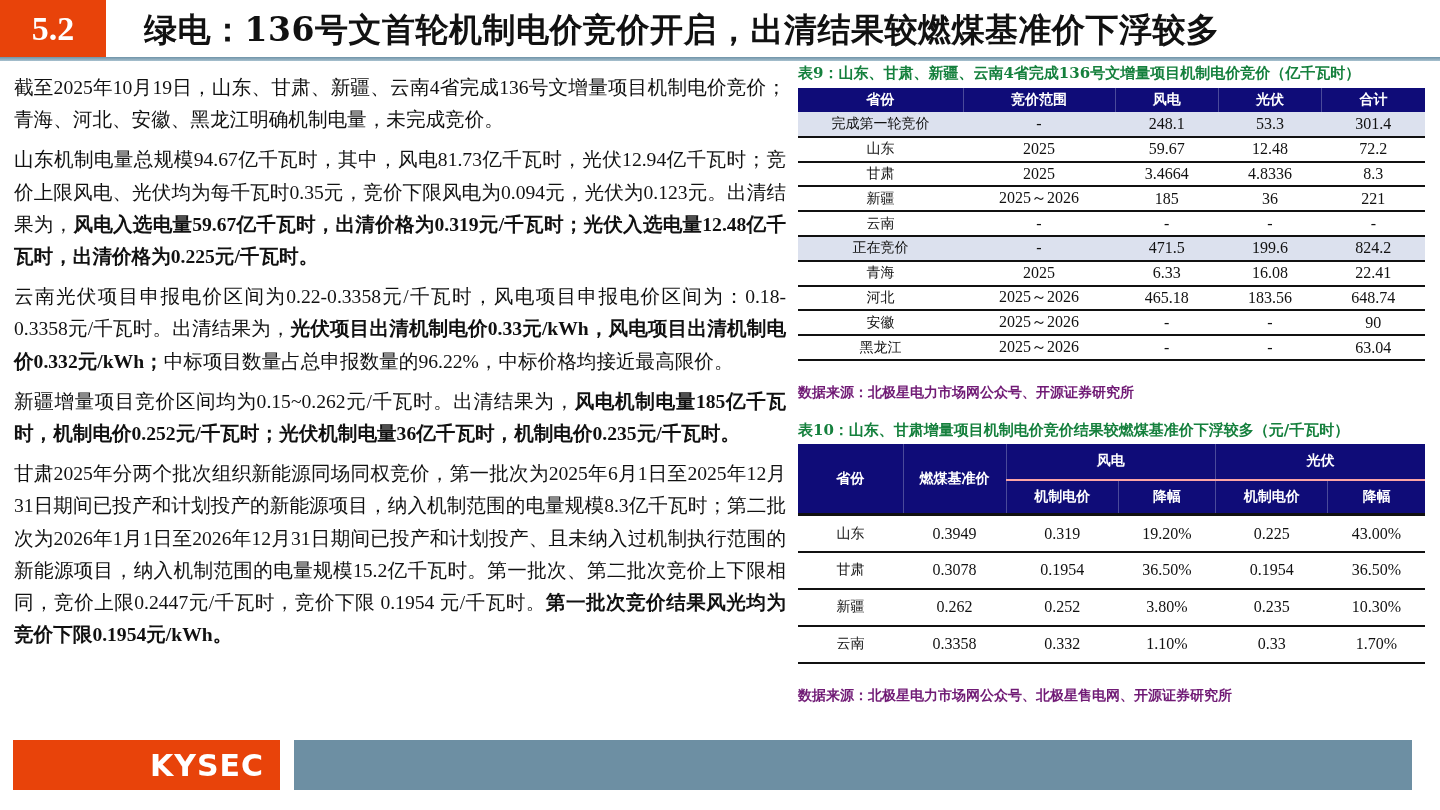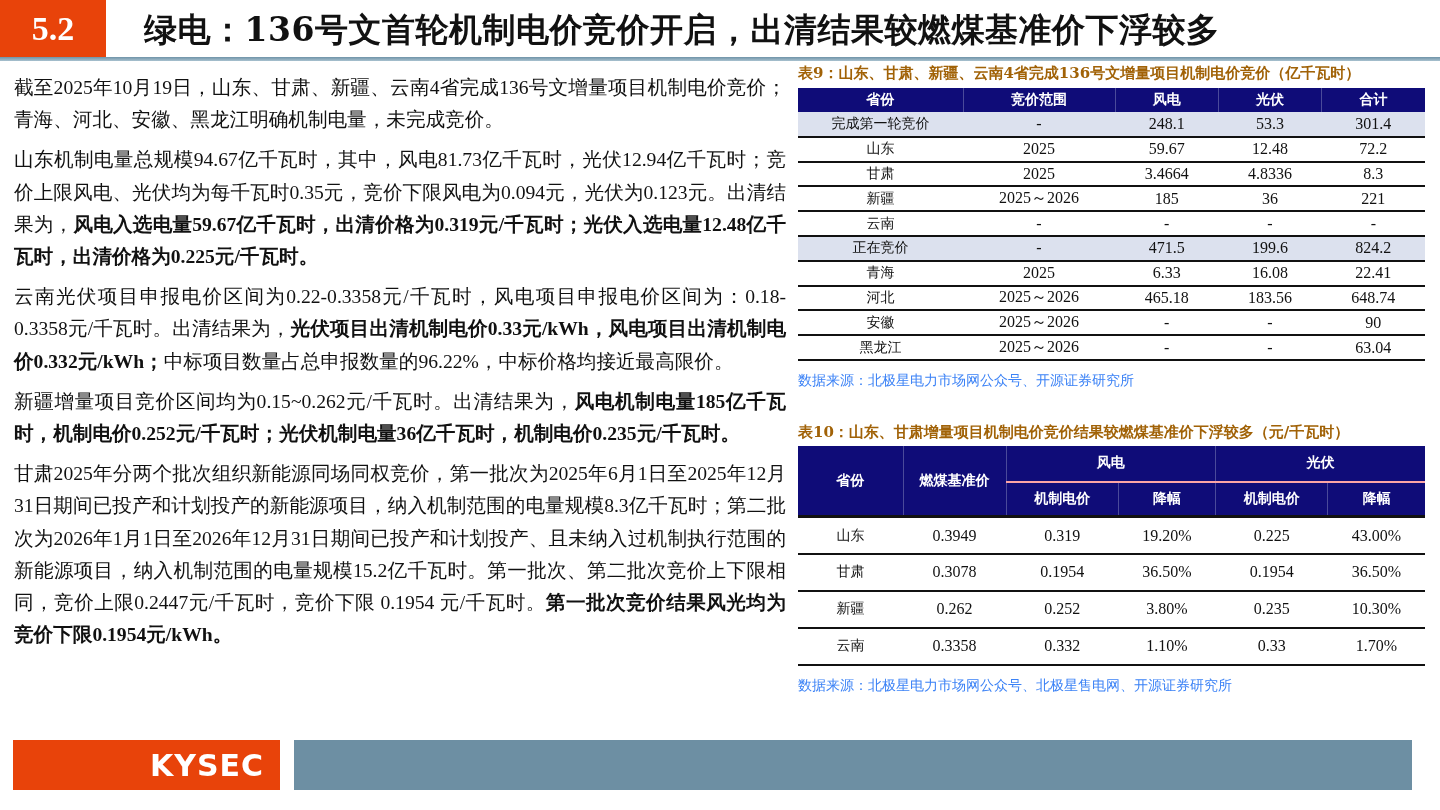--- a/index.html
+++ b/index.html
@@ -17,32 +17,32 @@
     background: linear-gradient(to bottom, #6f93a8, #a9c1cf); }
 
   
   .left-col { position: absolute; left: 14px; top: 72px; width: 772px; }
   .para { font-family: "Liberation Serif", "DejaVu Serif", serif; font-size: 19.6px; line-height: 32.2px;
     text-align: justify; margin-bottom: 8px; color: #111; }
   .para b { font-weight: bold; }
 
   
   .right-col { position: absolute; left: 798px; top: 62px; width: 627px; }
-  .tbl-caption { font-family: "DejaVu Serif", serif; font-weight: bold; font-size: 15px; line-height: 23px; color: #a16207; }
+  .tbl-caption { font-family: "DejaVu Serif", serif; font-weight: bold; font-size: 15px; line-height: 23px; color: #15803d; }
   table { border-collapse: collapse; width: 100%; font-family: "Liberation Serif", serif; }
   .t9 { margin-top: 3px; }
   .t9 th { background: #0f0c78; color: #fff; font-family: "DejaVu Serif", serif; font-weight: bold; font-size: 14px;
     height: 24px; border-right: 1px solid #4a4a9a; }
   .t9 th:last-child { border-right: none; }
   .t9 td { font-size: 16px; height: 24.8px; text-align: center; border-bottom: 2px solid #111; color: #111; }
   .t9 td.prov { font-family: "DejaVu Serif", serif; font-size: 14px; }
   .t9 tr.sub td { background: #dce1ee; }
-  .src { font-family: "DejaVu Serif", serif; font-weight: normal; font-size: 14px; line-height: 22px; margin-top: 8px; color: #3b82f6; }
-
-  .cap10 { margin-top: 30px; }
+  .src { font-family: "DejaVu Serif", serif; font-weight: bold; font-size: 14px; line-height: 22px; margin-top: 20px; color: #701a75; }
+
+  .cap10 { margin-top: 16px; }
   .t10 { margin-top: 2px; }
   .t10 th { background: #0f0c78; color: #fff; font-family: "DejaVu Serif", serif; font-weight: bold; font-size: 14px;
     border-right: 1px solid #4a4a9a; text-align: center; }
   .t10 th:last-child { border-right: none; }
   .t10 tr.h1 th { height: 36px; }
   .t10 tr.h2 th { height: 35px; border-top: 2px solid #fca5a5; }
   .t10 th.group { border-bottom: none; }
   .t10 td { font-size: 16px; height: 37px; text-align: center; border-bottom: 2px solid #111; color: #111; }
   .t10 tbody tr:first-child td { border-top: 3px solid #111; }
   .t10 td.prov { font-family: "DejaVu Serif", serif; font-size: 14px; }

